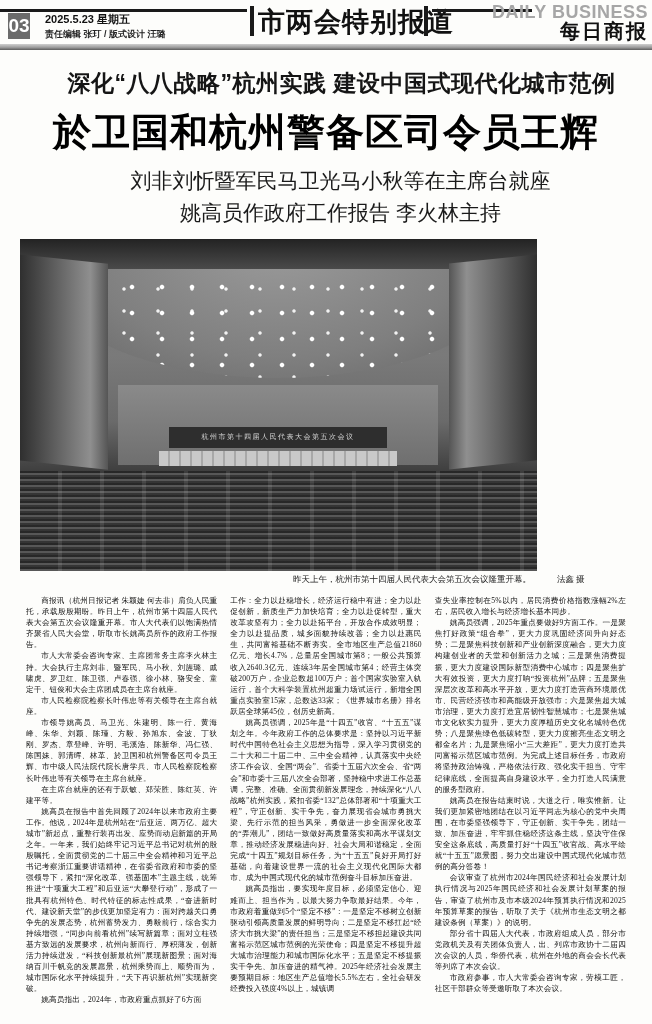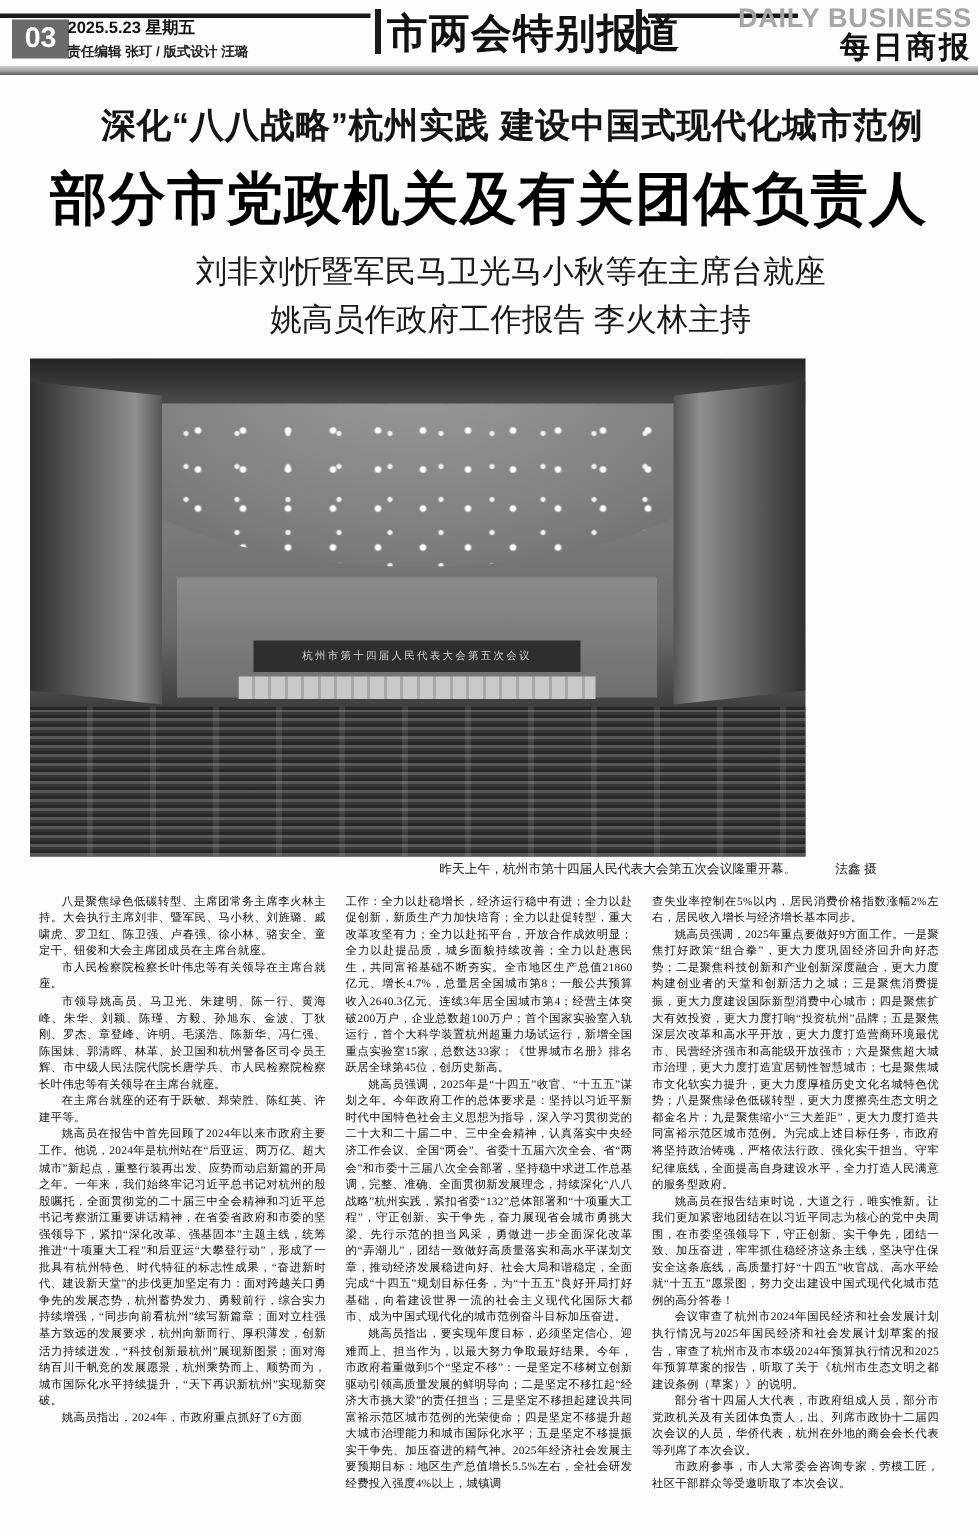--- a/index.html
+++ b/index.html
@@ -18,21 +18,21 @@
   .rule-right{position:absolute;left:432px;top:9px;width:100px;height:3px;background:#1a1a1a;}
   .vbar{position:absolute;top:6px;width:4px;height:30px;background:#1a1a1a;}
   .vbar.l{left:250px;}
   .vbar.r{left:424px;}
   .section-title{
     position:absolute;left:258px;top:4px;width:164px;
     font-size:27px;font-weight:900;letter-spacing:1px;white-space:nowrap;
     font-family:"Liberation Sans",sans-serif;
   }
   .pageno{
-    position:absolute;left:8px;top:13px;width:38px;height:26px;
+    position:absolute;left:8px;top:13px;width:22px;height:26px;
     background:#6b6b6b;color:#fff;font-size:19px;font-weight:bold;
     display:flex;align-items:center;justify-content:center;
   }
   .dateline{position:absolute;left:45px;top:13px;font-size:11px;font-weight:bold;line-height:13px;}
   .editors{position:absolute;left:45px;top:28px;font-size:9px;font-weight:bold;color:#222;}
   .paper-en{
     position:absolute;right:4px;top:2px;
     font-size:18px;font-weight:bold;color:#a6a6a6;letter-spacing:0.5px;
   }
   .paper-cn{
@@ -136,21 +136,21 @@
     <div class="pageno">03</div>
     <div class="dateline">2025.5.23 星期五</div>
     <div class="editors">责任编辑 张玎 / 版式设计 汪璐</div>
     <div class="paper-en">DAILY BUSINESS</div>
     <div class="paper-cn">每日商报</div>
     <div class="thick-bar"></div>
   </div>
 
   <div class="headlines">
     <div class="kicker">深化“八八战略”杭州实践 建设中国式现代化城市范例</div>
-    <div class="main-head">部分市党政机关及有关团体负责人</div>
+    <div class="main-head">於卫国和杭州警备区司令员王辉</div>
     <div class="deck">刘非刘忻暨军民马卫光马小秋等在主席台就座</div>
     <div class="deck second">姚高员作政府工作报告 李火林主持</div>
   </div>
 
   <div class="photo-wrap">
     <div class="photo">
       <div class="ceiling"></div>
       <div class="truss"></div>
       <div class="wall-left"></div>
       <div class="wall-right"></div>
@@ -159,21 +159,22 @@
       <div class="rostrum"></div>
       <div class="audience"></div>
     </div>
     <div class="caption">
       <span>昨天上午，杭州市第十四届人民代表大会第五次会议隆重开幕。</span><span class="credit">法鑫 摄</span>
     </div>
   </div>
 
   <div class="article">
     <div class="col">
-        <p class="para indent">八是聚焦绿色低碳转型、主席团常务主席李火林主持。大会执行主席刘非、暨军民、马小秋、刘旌璐、戚啸虎、罗卫红、陈卫强、卢春强、徐小林、骆安全、童定干、钮俊和大会主席团成员在主席台就座。</p>
+        <p class="para indent">商报讯（杭州日报记者 朱颖婕 何去非）肩负人民重托，承载殷殷期盼。昨日上午，杭州市第十四届人民代表大会第五次会议隆重开幕。市人大代表们以饱满热情齐聚省人民大会堂，听取市长姚高员所作的政府工作报告。</p>
+        <p class="para indent">市人大常委会咨询专家、主席团常务主席李火林主持。大会执行主席刘非、暨军民、马小秋、刘旌璐、戚啸虎、罗卫红、陈卫强、卢春强、徐小林、骆安全、童定干、钮俊和大会主席团成员在主席台就座。</p>
         <p class="para indent">市人民检察院检察长叶伟忠等有关领导在主席台就座。</p>
         <p class="para indent">市领导姚高员、马卫光、朱建明、陈一行、黄海峰、朱华、刘颖、陈瑾、方毅、孙旭东、金波、丁狄刚、罗杰、章登峰、许明、毛溪浩、陈新华、冯仁强、陈国妹、郭清晖、林革、於卫国和杭州警备区司令员王辉、市中级人民法院代院长唐学兵、市人民检察院检察长叶伟忠等有关领导在主席台就座。</p>
         <p class="para indent">在主席台就座的还有于跃敏、郑荣胜、陈红英、许建平等。</p>
         <p class="para indent">姚高员在报告中首先回顾了2024年以来市政府主要工作。他说，2024年是杭州站在“后亚运、两万亿、超大城市”新起点，重整行装再出发、应势而动启新篇的开局之年。一年来，我们始终牢记习近平总书记对杭州的殷殷嘱托，全面贯彻党的二十届三中全会精神和习近平总书记考察浙江重要讲话精神，在省委省政府和市委的坚强领导下，紧扣“深化改革、强基固本”主题主线，统筹推进“十项重大工程”和后亚运“大攀登行动”，形成了一批具有杭州特色、时代特征的标志性成果，“奋进新时代、建设新天堂”的步伐更加坚定有力：面对跨越关口勇争先的发展态势，杭州蓄势发力、勇毅前行，综合实力持续增强，“同步向前看杭州”续写新篇章；面对立柱强基方致远的发展要求，杭州向新而行、厚积薄发，创新活力持续迸发，“科技创新最杭州”展现新图景；面对海纳百川千帆竞的发展愿景，杭州乘势而上、顺势而为，城市国际化水平持续提升，“天下再识新杭州”实现新突破。</p>
         <p class="para indent">姚高员指出，2024年，市政府重点抓好了6方面</p>
       </div>
     <div class="col">
         <p class="para">工作：全力以赴稳增长，经济运行稳中有进；全力以赴促创新，新质生产力加快培育；全力以赴促转型，重大改革攻坚有力；全力以赴拓平台，开放合作成效明显；全力以赴提品质，城乡面貌持续改善；全力以赴惠民生，共同富裕基础不断夯实。全市地区生产总值21860亿元、增长4.7%，总量居全国城市第8；一般公共预算收入2640.3亿元、连续3年居全国城市第4；经营主体突破200万户，企业总数超100万户；首个国家实验室入轨运行，首个大科学装置杭州超重力场试运行，新增全国重点实验室15家，总数达33家；《世界城市名册》排名跃居全球第45位，创历史新高。</p>
         <p class="para indent">姚高员强调，2025年是“十四五”收官、“十五五”谋划之年。今年政府工作的总体要求是：坚持以习近平新时代中国特色社会主义思想为指导，深入学习贯彻党的二十大和二十届二中、三中全会精神，认真落实中央经济工作会议、全国“两会”、省委十五届六次全会、省“两会”和市委十三届八次全会部署，坚持稳中求进工作总基调，完整、准确、全面贯彻新发展理念，持续深化“八八战略”杭州实践，紧扣省委“132”总体部署和“十项重大工程”，守正创新、实干争先，奋力展现省会城市勇挑大梁、先行示范的担当风采，勇做进一步全面深化改革的“弄潮儿”，团结一致做好高质量落实和高水平谋划文章，推动经济发展稳进向好、社会大局和谐稳定，全面完成“十四五”规划目标任务，为“十五五”良好开局打好基础，向着建设世界一流的社会主义现代化国际大都市、成为中国式现代化的城市范例奋斗目标加压奋进。</p>
         <p class="para indent">姚高员指出，要实现年度目标，必须坚定信心、迎难而上、担当作为，以最大努力争取最好结果。今年，市政府着重做到5个“坚定不移”：一是坚定不移树立创新驱动引领高质量发展的鲜明导向；二是坚定不移扛起“经济大市挑大梁”的责任担当；三是坚定不移担起建设共同富裕示范区城市范例的光荣使命；四是坚定不移提升超大城市治理能力和城市国际化水平；五是坚定不移提振实干争先、加压奋进的精气神。2025年经济社会发展主要预期目标：地区生产总值增长5.5%左右，全社会研发经费投入强度4%以上，城镇调</p>

